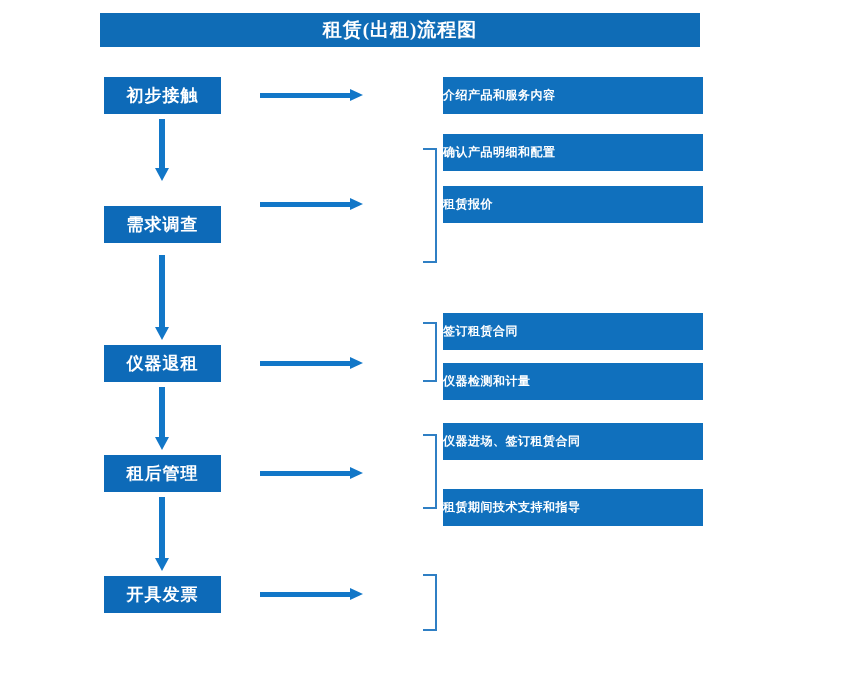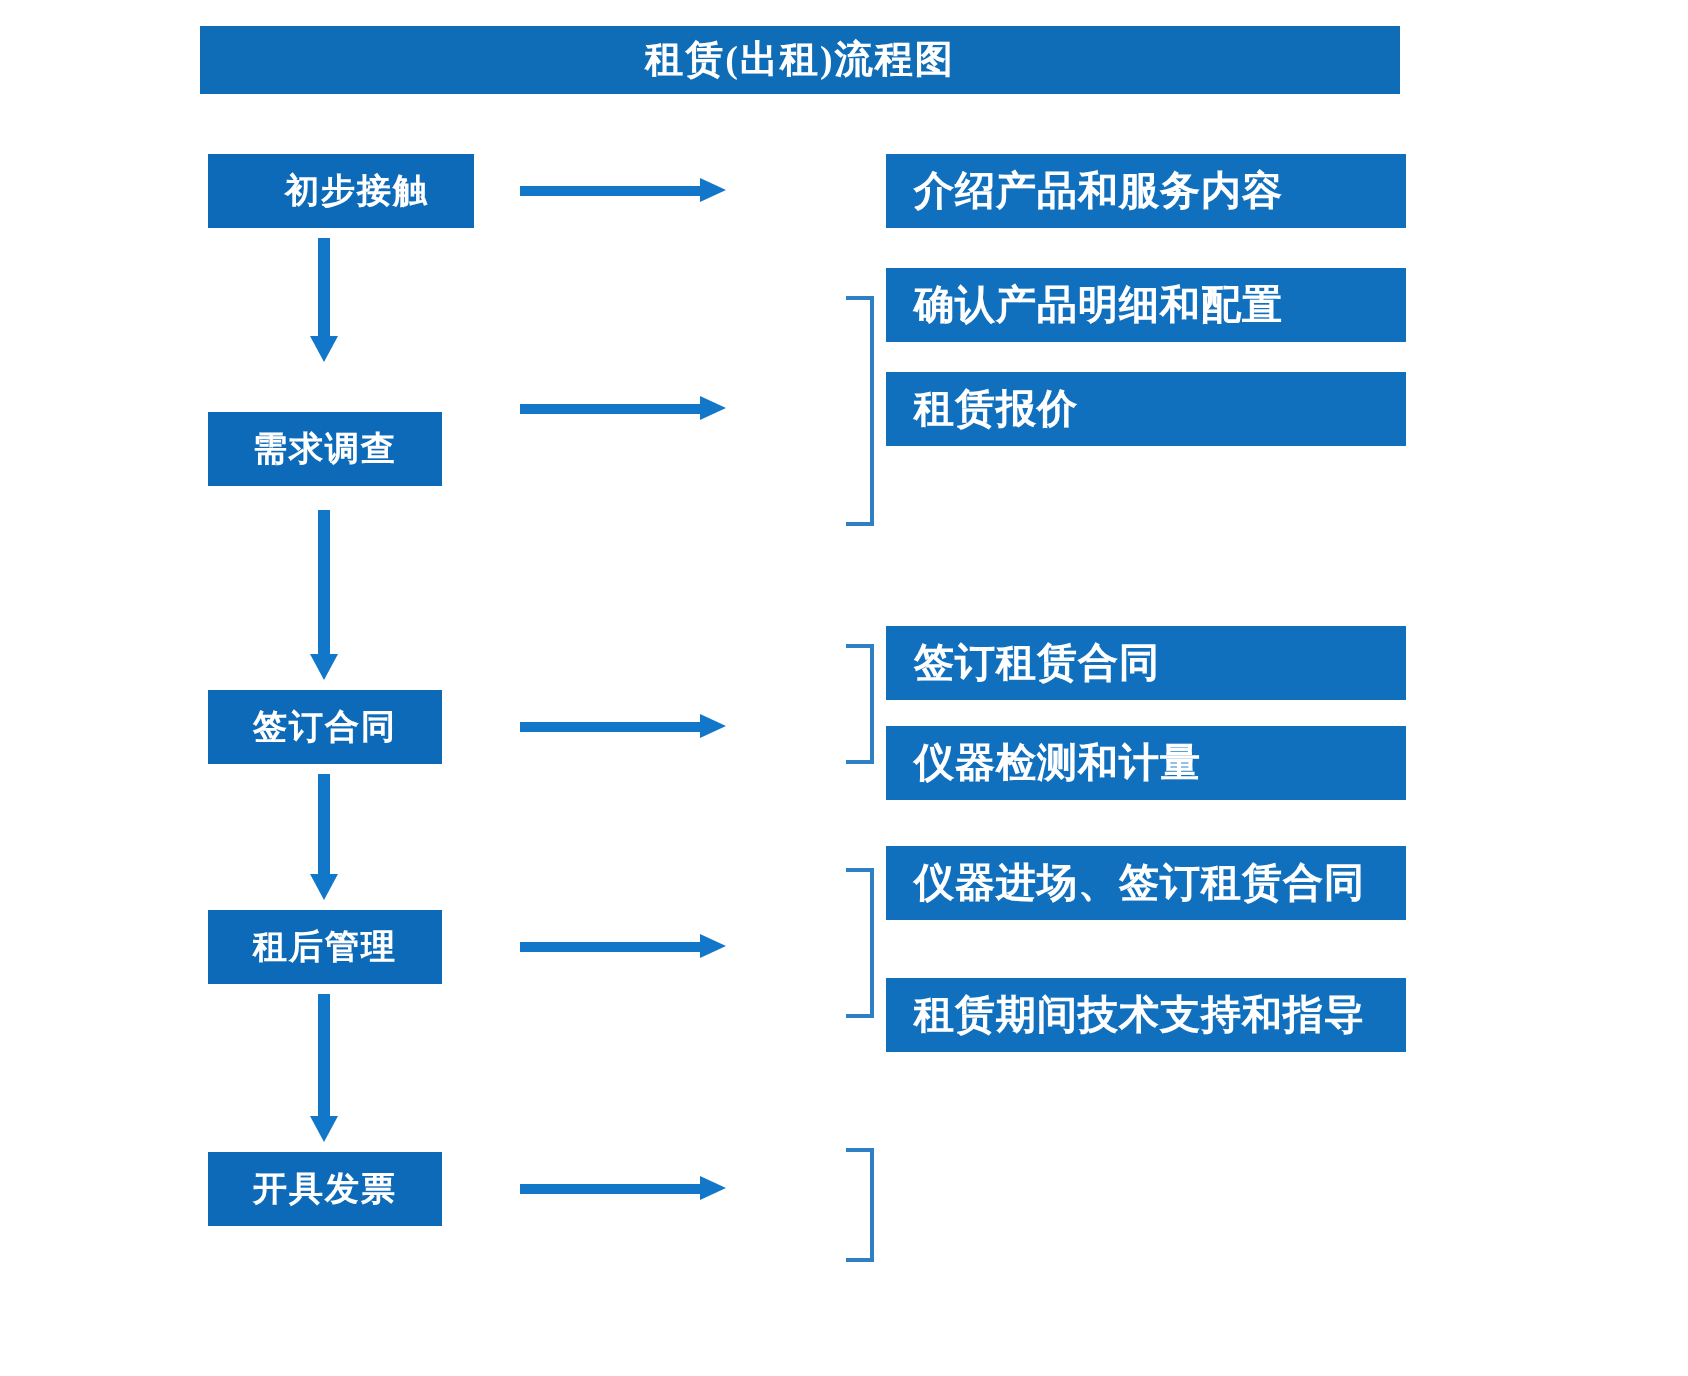--- a/index.html
+++ b/index.html
@@ -56,25 +56,24 @@
   }
 
   
   .detail-box {
     position: absolute;
     left: 443px;
     width: 260px;
     height: 37px;
     background: #1070bd;
     color: #ffffff;
-    font-size: 20px;
+    font-size: 12px;
     font-weight: bold;
     display: flex;
     align-items: center;
-    padding-left: 14px;
     box-sizing: border-box;
     letter-spacing: 0.5px;
   }
 
   
   .h-arrow {
     position: absolute;
     height: 14px;
     width: 104px;
   }
@@ -142,23 +141,23 @@
   .bracket .stub.top { top: 0; }
   .bracket .stub.bottom { bottom: 0; }
 </style>
 </head>
 <body>
 
 <div id="canvas">
 
   <div class="title-bar">租赁(出租)流程图</div>
 
-  <div class="stage-box" style="left:104px; top:77px;padding-left:16px;">初步接触</div>
+  <div class="stage-box" style="left:104px; top:77px;">初步接触</div>
   <div class="stage-box" style="left:104px; top:186px;margin-top:20px;">需求调查</div>
-  <div class="stage-box" style="left:104px; top:345px;">签订合同</div>
+  <div class="stage-box" style="left:104px; top:345px;">仪器退租</div>
   <div class="stage-box" style="left:104px; top:455px;">租后管理</div>
   <div class="stage-box" style="left:104px; top:576px;">开具发票</div>
 
   <div class="v-arrow" style="left:155px; top:119px; height:62px;">
     <div class="shaft" style="height:49px;"></div>
     <div class="head" style="top:49px;"></div>
   </div>
   <div class="v-arrow" style="left:155px; top:255px; height:85px;">
     <div class="shaft" style="height:72px;"></div>
     <div class="head" style="top:72px;"></div>

